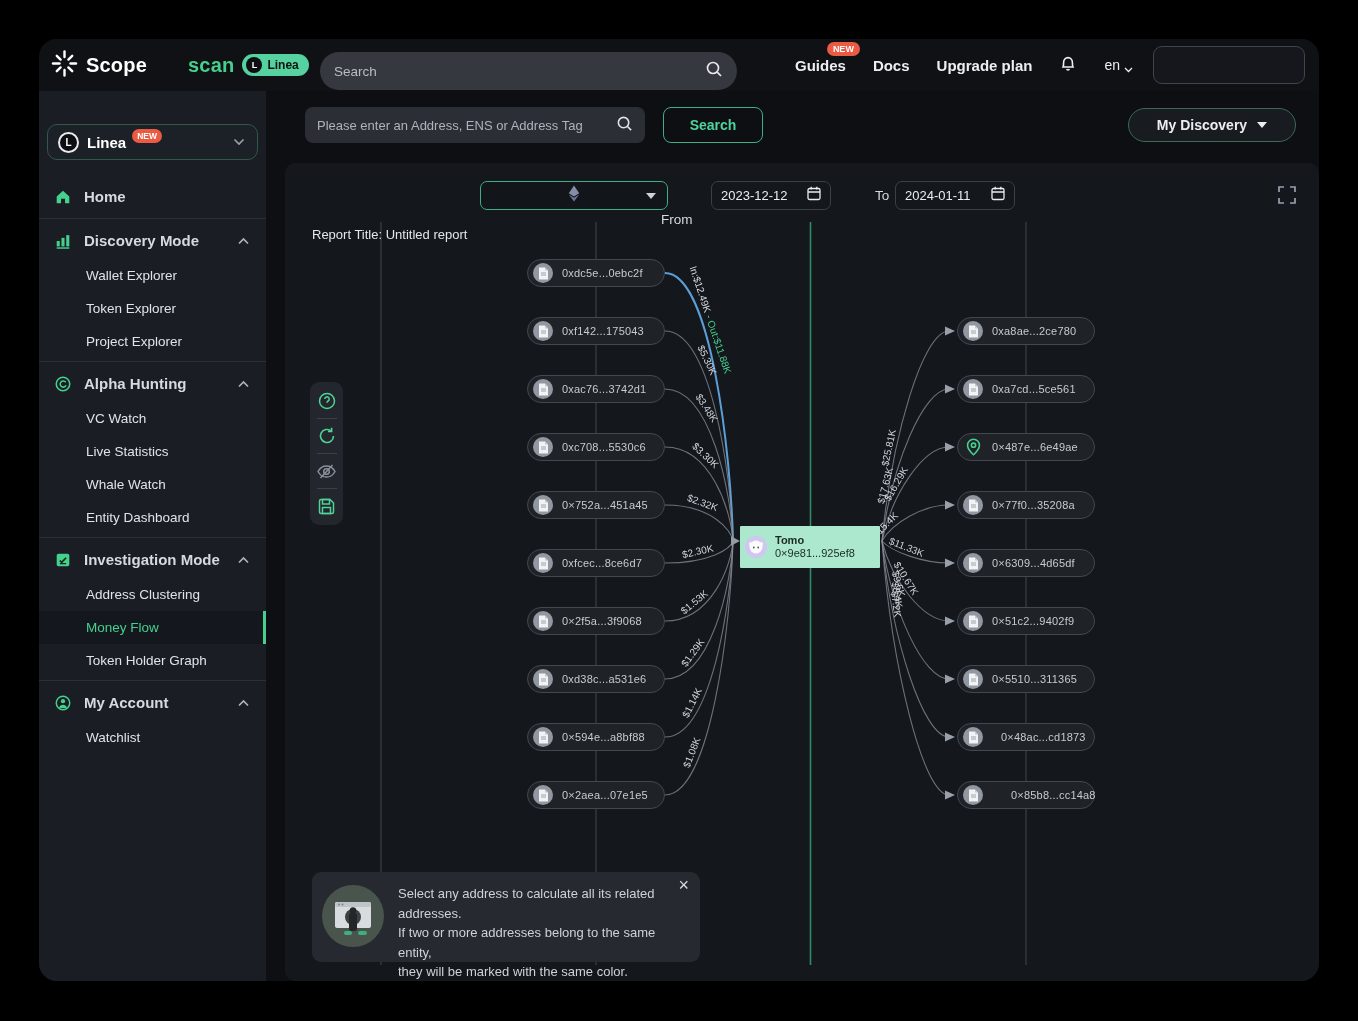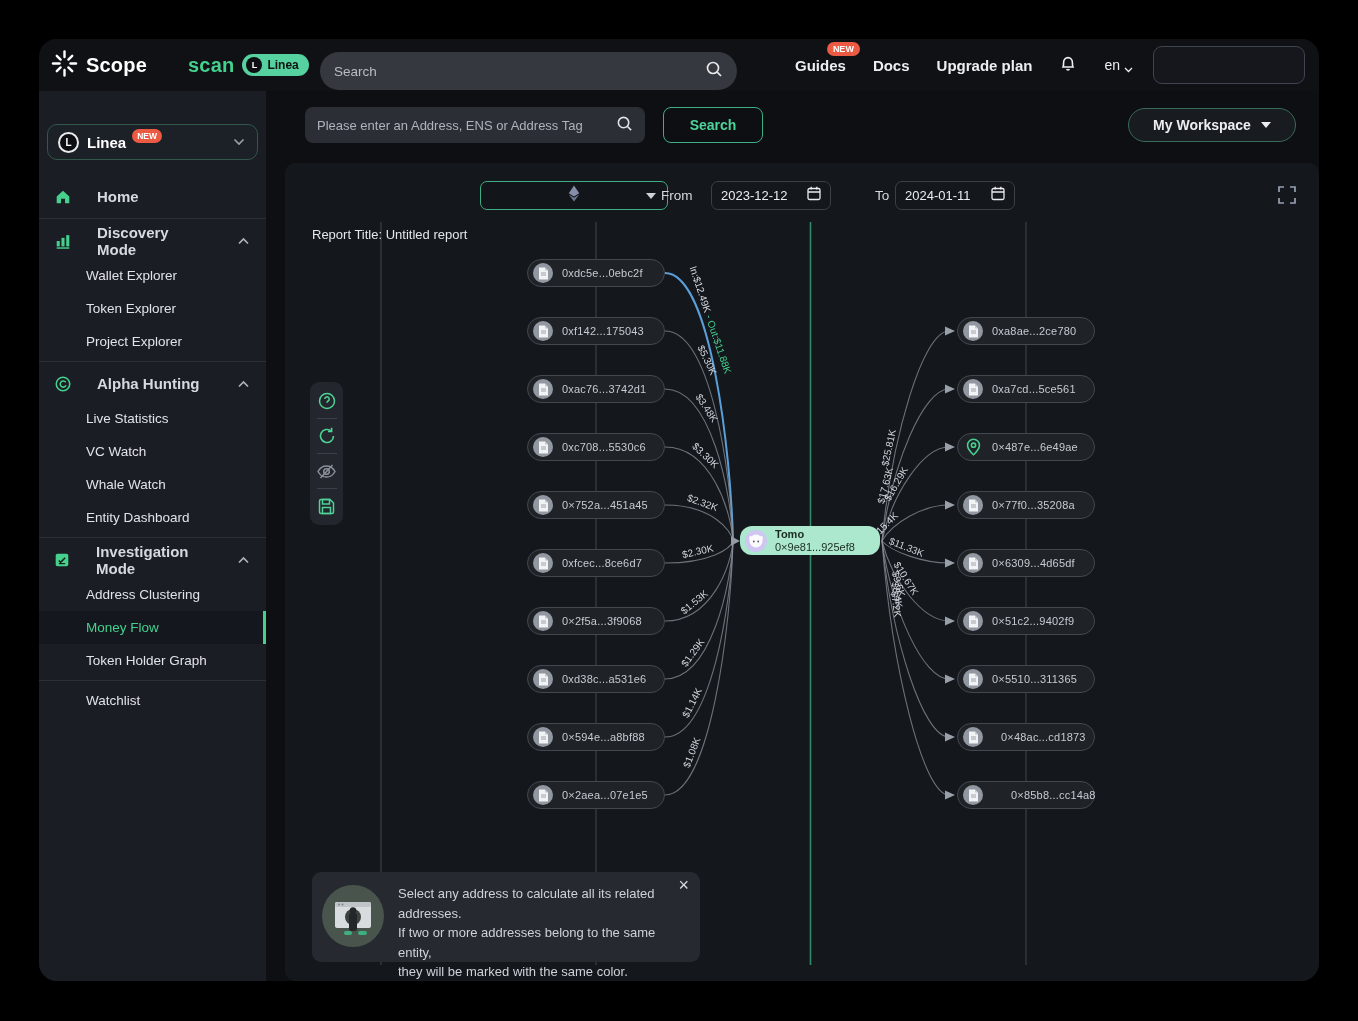--- a/index.html
+++ b/index.html
@@ -34,21 +34,21 @@
   .sidebar { position:absolute; left:0; top:52px; width:227px; height:890px; background:#1a1d23; z-index:20; }
   .netpill { margin:33px 8px 0 8px; height:36px; border:1px solid #32584a; background:#1c2027; border-radius:10px;
              display:flex; align-items:center; gap:8px; padding:0 12px 0 10px; cursor:pointer; }
   .netpill .ncirc { width:21px; height:21px; border-radius:50%; border:2px solid #e9eaec; background:#0c0e11;
                     color:#fff; font-size:10px; font-weight:700; display:flex; align-items:center; justify-content:center; }
   .netpill .nlabel { color:#fff; font-size:15px; font-weight:700; }
   .netpill .nnew { background:#eb5a42; color:#fff; font-size:8.5px; font-weight:700; border-radius:7px;
                    padding:2px 5px; margin-left:-2px; transform:translateY(-6px); }
   .netpill .nchev { margin-left:auto; color:#9aa0a8; font-size:11px; }
   #side-nav { margin-top:18px; }
-  .nav-head { height:37px; display:flex; align-items:center; gap:25px; padding:0 16px 0 14px;
+  .nav-head { height:37px; display:flex; align-items:center; gap:12px; padding:0 16px 0 14px;
               color:#d6dae0; font-size:15px; font-weight:700; cursor:pointer; }
   .nav-head .nav-ic { width:19px; height:19px; display:flex; align-items:center; justify-content:center; }
   .nav-head .nav-chev { margin-left:auto; }
   .nav-sub { height:33px; display:flex; align-items:center; padding-left:47px; color:#e0e3e8;
              font-size:13.5px; cursor:pointer; }
   .nav-sub.active { background:#14171d; color:#45d08e; border-right:3px solid #45d08e; }
   .nav-div { height:1px; background:#2b3037; margin:3px 0; }
 
   
   .main-bg { position:absolute; left:227px; top:52px; width:1053px; height:890px; background:#0d0f13; }
@@ -81,22 +81,22 @@
 
   #graph-svg { position:absolute; left:0; top:0; z-index:21; pointer-events:none; }
   #nodes { position:absolute; left:0; top:0; width:1280px; height:942px; z-index:22; pointer-events:none; }
   .gnode { position:absolute; width:138px; height:28px; background:#1f2227; border:1px solid #43474f;
            border-radius:14px; display:flex; align-items:center; gap:9px; padding-left:5px;
            pointer-events:auto; cursor:pointer; }
   .gnode .n-ic { width:20px; height:20px; border-radius:50%; background:#9298a1; display:flex;
                  align-items:center; justify-content:center; flex:none; }
   .gnode .n-ic.pin { background:transparent; }
   .gnode .n-addr { color:#c6cbd2; font-size:11px; letter-spacing:.2px; }
-  .tomo { position:absolute; left:701px; top:487px; width:140px; height:29px; background:#ace8cd;
-          border-radius:12px; display:flex; align-items:center; gap:8px; padding-left:5px;
+  .tomo { position:absolute; left:701px; top:487px; width:140px; height:42px; background:#ace8cd;
+          border-radius:1px; display:flex; align-items:center; gap:8px; padding-left:5px;
           pointer-events:auto; cursor:pointer; z-index:23; }
   .tomo-av { width:22px; height:22px; border-radius:50%; background:#cfc6f2; flex:none;
              display:flex; align-items:center; justify-content:center; }
   .tomo-txt { font-size:11px; color:#1b2b22; line-height:13px; }
   .tomo-txt b { font-weight:700; display:block; }
 
   .side-tools { position:absolute; left:271px; top:343px; width:33px; height:143px; background:#23262c;
                 border-radius:9px; z-index:24; display:flex; flex-direction:column; align-items:center;
                 justify-content:space-between; padding:8px 0; }
   .tool-btn { width:22px; height:22px; display:flex; align-items:center; justify-content:center; cursor:pointer; }
@@ -208,75 +208,88 @@
             <svg width="18" height="18" viewBox="0 0 20 20" fill="none" stroke="#45d08e" stroke-width="1.7">
               <circle cx="10" cy="10" r="7.5"></circle>
               <path d="M13 8 a3.4 3.4 0 1 0 0.4 3.4"></path>
             </svg>
           </span>
           <span class="nav-lbl">Alpha Hunting</span>
           <span class="nav-chev"><svg width="13" height="9" viewBox="0 0 13 9">
               <polyline points="2,6.5 6.5,2 11,6.5" fill="none" stroke="#aeb4bc" stroke-width="1.7"></polyline>
             </svg></span>
         </div>
+        <div class="nav-sub">VC Watch</div>
         <div class="nav-sub">Live Statistics</div>
-        <div class="nav-sub">VC Watch</div>
         <div class="nav-sub">Whale Watch</div>
         <div class="nav-sub">Entity Dashboard</div>
         <div class="nav-div"></div>
         <div class="nav-head">
           <span class="nav-ic">
             <svg width="18" height="18" viewBox="0 0 20 20">
               <rect x="3" y="3" width="14" height="14" rx="2" fill="#45d08e"></rect>
               <path d="M6.5 10.5 l2 2 l5 -5" stroke="#15241d" stroke-width="1.8" fill="none"></path>
               <line x1="6.5" y1="14" x2="13.5" y2="14" stroke="#15241d" stroke-width="1.4"></line>
             </svg>
           </span>
           <span class="nav-lbl">Investigation Mode</span>
           <span class="nav-chev"><svg width="13" height="9" viewBox="0 0 13 9">
               <polyline points="2,6.5 6.5,2 11,6.5" fill="none" stroke="#aeb4bc" stroke-width="1.7"></polyline>
             </svg></span>
         </div>
         <div class="nav-sub">Address Clustering</div>
         <div class="nav-sub active">Money Flow</div>
         <div class="nav-sub">Token Holder Graph</div>
         <div class="nav-div"></div>
+        <div class="nav-head">
+          <span class="nav-ic">
+            <svg width="18" height="18" viewBox="0 0 20 20" fill="none" stroke="#45d08e" stroke-width="1.6">
+              <circle cx="10" cy="10" r="7.5"></circle>
+              <circle cx="10" cy="8" r="2.4" fill="#45d08e" stroke="none"></circle>
+              <path d="M5.5 15.5 c0.8-2.6 2.6-3.6 4.5-3.6 c1.9 0 3.7 1 4.5 3.6" fill="#45d08e" stroke="none"></path>
+            </svg>
+          </span>
+          <span class="nav-lbl">My Account</span>
+          <span class="nav-chev"><svg width="13" height="9" viewBox="0 0 13 9">
+              <polyline points="2,6.5 6.5,2 11,6.5" fill="none" stroke="#aeb4bc" stroke-width="1.7"></polyline>
+            </svg></span>
+        </div>
         <div class="nav-sub">Watchlist</div>
       </div>
   </aside>
 
   <div class="main-bg"></div>
   <div class="panel"></div>
 
   <div class="addr-search">
     <input placeholder="Please enter an Address, ENS or Address Tag" style="">
     <span>
       <svg width="17" height="17" viewBox="0 0 18 18" fill="none" stroke="#dfe2e6" stroke-width="1.7">
         <circle cx="8" cy="8" r="5.5"></circle>
           <line x1="12.2" y1="12.2" x2="16" y2="16"></line>
       </svg>
     </span>
   </div>
   <button class="search-btn">Search</button>
   <div class="workspace-btn">
-    <span>My Workspace</span>
+    <span>My Discovery</span>
     <span class="tri-down"></span>
   </div>
 
   <div class="report-title">Report Title: Untitled report</div>
   <div class="token-select">
     <span class="eth">
       <svg width="12" height="17" viewBox="0 0 12 17">
         <polygon points="6,0.5 11.2,8.3 6,11.4 0.8,8.3" fill="#9aa3c0"></polygon>
         <polygon points="0.8,9.6 6,12.7 11.2,9.6 6,16.5" fill="#7e87a6"></polygon>
       </svg>
     </span>
     <span class="tchev"></span>
   </div>
-  <div class="flabel" style="left:622px;">From</div>
+  <div class="flabel" style="left:622px;margin-top:24px;">From</div>
   <div class="datebox" style="left:672px;">
     <span class="dval">2023-12-12</span>
     <span>
       <svg width="14" height="15" viewBox="0 0 14 15" fill="none" stroke="#eaedf1" stroke-width="1.3">
         <rect x="1" y="2.5" width="12" height="11" rx="1.5"></rect>
           <line x1="1" y1="6" x2="13" y2="6"></line>
         <line x1="4.2" y1="0.8" x2="4.2" y2="3.5"></line>
           <line x1="9.8" y1="0.8" x2="9.8" y2="3.5"></line>
       </svg>
     </span>

